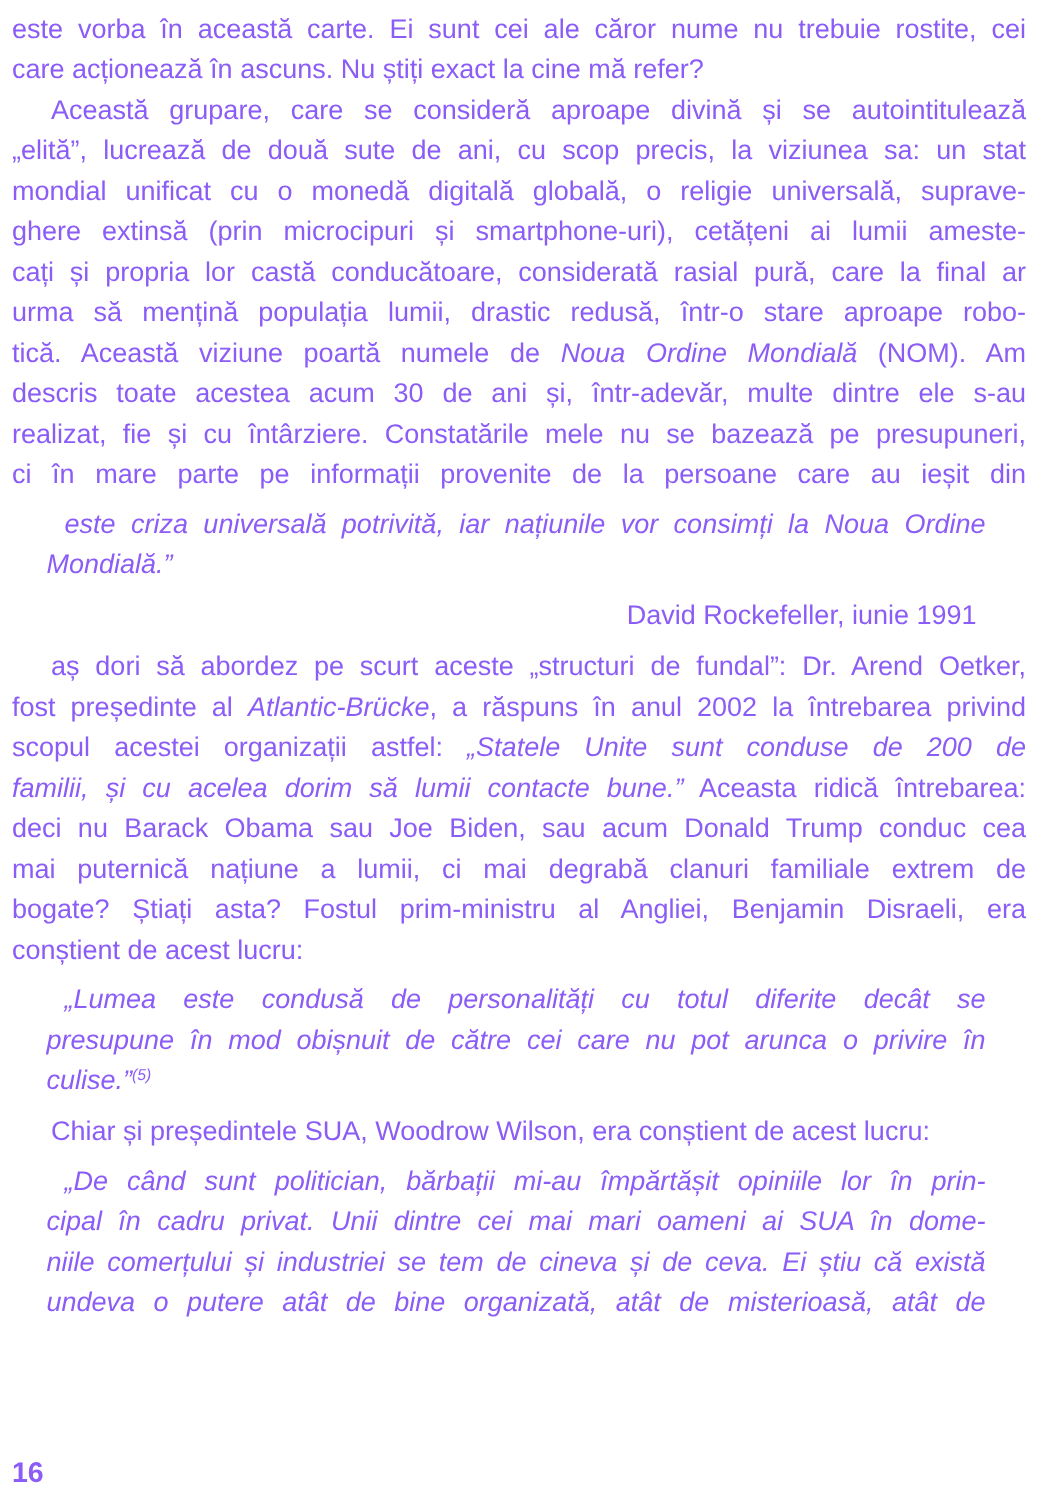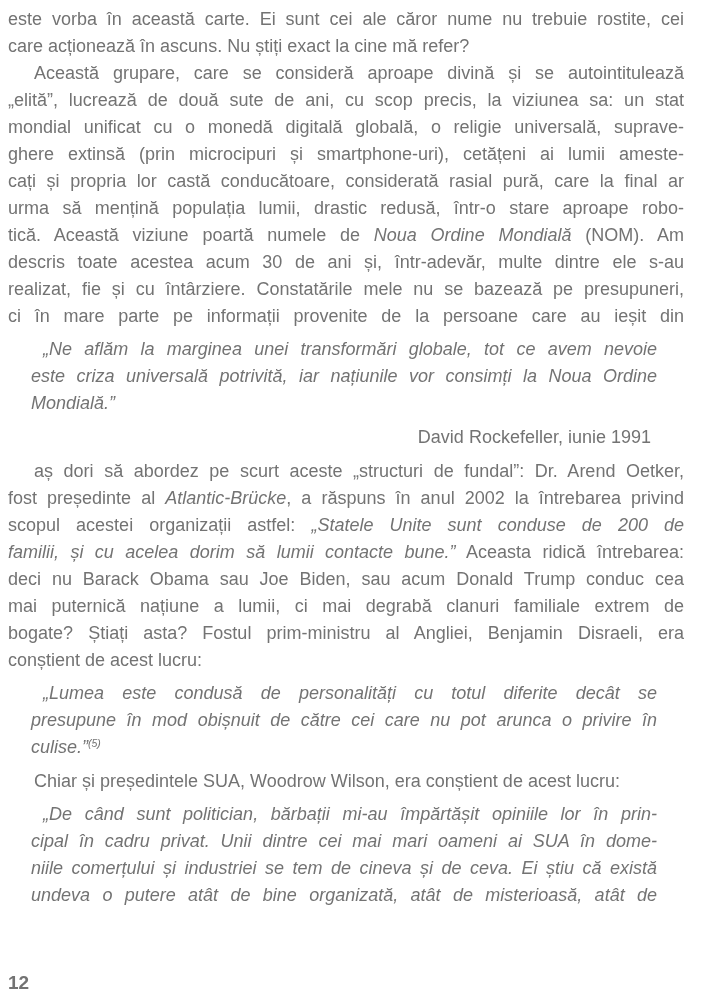--- a/index.html
+++ b/index.html
@@ -3,21 +3,21 @@
 <meta charset="utf-8">
 <style>
   html, body { margin: 0; padding: 0; background: #ffffff; }
   .page {
     position: relative;
     width: 702px;
     height: 1000px;
     background: #ffffff;
     overflow: hidden;
     font-family: "Liberation Sans", "DejaVu Sans", sans-serif;
-    color: #737373;
+    color: #8b5cf6;
     font-size: 18px;
     line-height: 27px;
   }
   .body-col {
     position: absolute;
     top: 6px;
     left: 8px;
     width: 676px;
   }
   .block { margin: 0; }
@@ -70,21 +70,20 @@
         <div class="line"><span class="">mondial unificat cu o monedă digitală globală, o religie universală, suprave-</span></div>
         <div class="line"><span class="">ghere extinsă (prin microcipuri și smartphone-uri), cetățeni ai lumii ameste-</span></div>
         <div class="line"><span class="">cați și propria lor castă conducătoare, considerată rasial pură, care la final ar</span></div>
         <div class="line"><span class="">urma să mențină populația lumii, drastic redusă, într-o stare aproape robo-</span></div>
         <div class="line"><span class="">tică. Această viziune poartă numele de </span><span class="it ">Noua Ordine Mondială</span><span class=""> (NOM). Am</span></div>
         <div class="line"><span class="">descris toate acestea acum 30 de ani și, într-adevăr, multe dintre ele s-au</span></div>
         <div class="line"><span class="">realizat, fie și cu întârziere. Constatările mele nu se bazează pe presupuneri,</span></div>
         <div class="line"><span class="">ci în mare parte pe informații provenite de la persoane care au ieșit din</span></div>
       </div>
       <div class="block quote">
-        <div class="line"><span class="">„Ne aflăm la marginea unei transformări globale, tot ce avem nevoie</span></div>
         <div class="line"><span class="">este criza universală potrivită, iar națiunile vor consimți la Noua Ordine</span></div>
         <div class="line last"><span class="">Mondială.”</span></div>
       </div>
       <div class="block attribution">
         <div class="line last"><span class="">David Rockefeller, iunie 1991</span></div>
       </div>
       <div class="block paragraph indent">
         <div class="line"><span class="">aș dori să abordez pe scurt aceste „structuri de fundal”: Dr. Arend Oetker,</span></div>
         <div class="line"><span class="">fost președinte al </span><span class="it ">Atlantic-Brücke</span><span class="">, a răspuns în anul 2002 la întrebarea privind</span></div>
         <div class="line"><span class="">scopul acestei organizații astfel: </span><span class="it ">„Statele Unite sunt conduse de 200 de</span></div>
@@ -102,14 +101,14 @@
       <div class="block paragraph indent">
         <div class="line last"><span class="">Chiar și președintele SUA, Woodrow Wilson, era conștient de acest lucru:</span></div>
       </div>
       <div class="block quote">
         <div class="line"><span class="">„De când sunt politician, bărbații mi-au împărtășit opiniile lor în prin-</span></div>
         <div class="line"><span class="">cipal în cadru privat. Unii dintre cei mai mari oameni ai SUA în dome-</span></div>
         <div class="line"><span class="">niile comerțului și industriei se tem de cineva și de ceva. Ei știu că există</span></div>
         <div class="line"><span class="">undeva o putere atât de bine organizată, atât de misterioasă, atât de</span></div>
       </div>
     </main>
-  <div class="page-number">12</div>
+  <div class="page-number">16</div>
 </div>
 
 </body></html>

